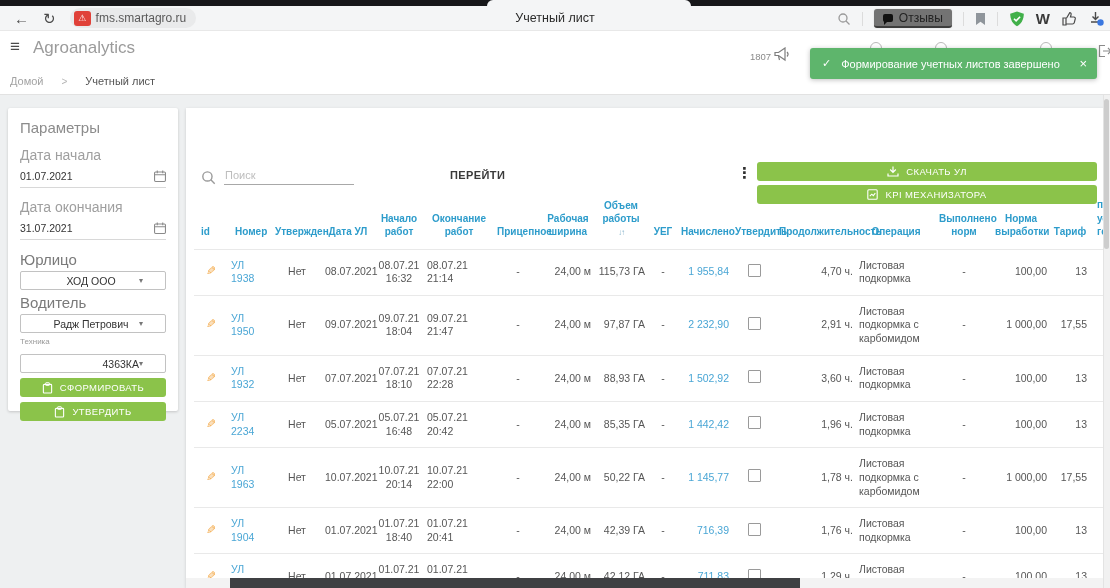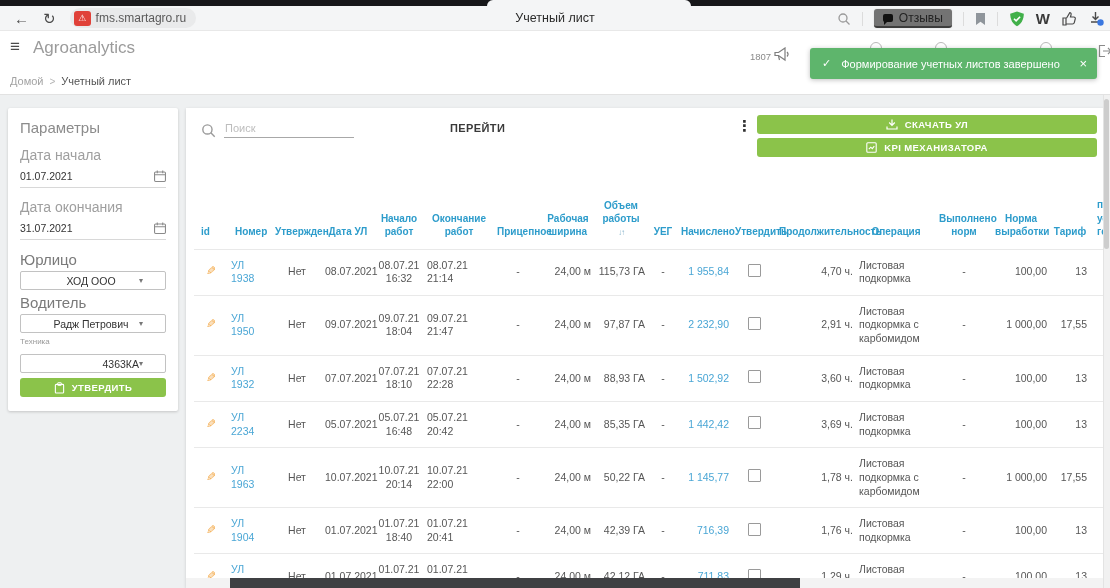--- a/index.html
+++ b/index.html
@@ -24,46 +24,46 @@
   .bubble-ico:after { content:""; position:absolute; left:1px; bottom:-3px; border:3px solid transparent; border-top-color:#111; border-left-color:#111; }
   .w-ico { font-size:15px; font-weight:bold; color:#3a3a3a; }
   
   .app-area { position:absolute; top:31px; left:0; right:0; height:64px; background:#fff; border-bottom:1px solid #e2e2e2; z-index:20; }
   .hamburger { position:absolute; left:10px; top:6px; font-size:17px; color:#4a4a4a; cursor:pointer; }
   .app-title { position:absolute; left:33px; top:7px; font-size:17px; color:#9b9b9b; }
   .notif-count { position:absolute; left:750px; top:20px; font-size:9.5px; color:#8a8a8a; }
   .megaphone { position:absolute; left:773px; top:16px; }
   .peek-ico { position:absolute; top:11px; width:12px; height:12px; border:1.4px solid #b9b9b9; border-radius:50%; z-index:21; }
   .logout-ico { position:absolute; right:-3px; top:13px; z-index:21; }
-  .crumbs { position:absolute; left:10px; bottom:7px; font-size:11px; display:flex; align-items:center; gap:6px; }
+  .crumbs { position:absolute; left:10px; bottom:7px; font-size:11px; display:flex; align-items:center; gap:18px; }
   .crumb-home { color:#a3a3a3; cursor:pointer; }
   .crumb-sep { color:#b5b5b5; font-size:10px; }
   .crumb-cur { color:#545454; }
   
   .toast { position:absolute; top:48px; left:810px; width:287px; height:31px; background:#5eb56c; border-radius:3px; display:flex; align-items:center; color:#fff; z-index:40; box-shadow:0 1px 5px rgba(0,0,0,.25); }
   .toast-check { margin:0 10px 0 12px; font-size:11px; }
   .toast-msg { font-size:11px; flex:1; }
   .toast-close { margin-right:10px; font-size:13px; cursor:pointer; }
   
   .side-card { position:absolute; left:8px; top:108px; width:170px; height:303px; background:#fff; border-radius:2px; box-shadow:0 1px 3px rgba(0,0,0,.18); padding:11px 12px; }
   .side-title { font-size:15px; color:#8c8c8c; margin-bottom:11px; }
   .fld-label { font-size:14px; color:#9f9f9f; margin-bottom:7px; }
   .date-row { display:flex; align-items:center; justify-content:space-between; border-bottom:1px solid #d8d8d8; padding-bottom:5px; margin-bottom:11px; }
   .date-val { font-size:10.5px; color:#333; }
   .sel-label { font-size:15px; color:#7a7a7a; margin-bottom:3px; }
   .sel-box { display:flex; align-items:center; border:1px solid #c2c2c2; border-radius:2px; height:19px; padding:0 22px; font-size:10.5px; color:#333; margin-bottom:4px; justify-content:space-between; cursor:pointer; }
   .sel-box .ctr { flex:1; text-align:center; }
   .sel-box .lft { flex:1; text-align:right; }
   .caret { color:#777; font-size:8px; }
   .tiny-label { font-size:8px; color:#9a9a9a; margin:2px 0 8px; }
-  .g-btn { display:flex; align-items:center; justify-content:center; gap:7px; background:#8bc34a; border-radius:3px; height:19px; color:#fff; font-size:9.5px; font-weight:bold; letter-spacing:.4px; cursor:pointer; width:100%; border:none; }
+  .g-btn { display:flex; align-items:center; justify-content:center; gap:7px; background:#8bc34a; border-radius:3px; height:19px; color:#fff; font-size:9.5px; font-weight:normal; letter-spacing:.4px; cursor:pointer; width:100%; border:none; }
   .side-card .g-btn { margin-top:5px; }
   
   .main-card { position:absolute; left:186px; top:108px; right:0; bottom:0; background:#fff; box-shadow:0 1px 3px rgba(0,0,0,.15); }
-  .search-row { position:relative; height:46px; }
+  .search-row { position:relative; height:46px;margin-top:47px; }
   .search-ico { position:absolute; left:15px; top:15px; }
   .search-input { position:absolute; left:38px; top:11px; width:130px; border:none; border-bottom:1px solid #a8a8a8; font-size:11px; color:#333; padding:3px 1px; outline:none; background:transparent; }
   .search-input::placeholder { color:#bdbdbd; }
   .go-btn { position:absolute; left:116px; top:14px; font-size:11px; font-weight:bold; color:#3a3a3a; letter-spacing:.4px; cursor:pointer; margin-left:148px; }
   .kebab { position:absolute; left:551px; top:9px; font-size:15px; font-weight:bold; color:#2f2f2f; cursor:pointer; }
   .action-btns { position:absolute; left:571px; top:7px; width:340px; display:flex; flex-direction:column; gap:4px; }
   
   .table-wrap { position:absolute; top:88px; left:8px; right:0; bottom:10px; overflow:hidden; }
   table { width:930px; table-layout:fixed; border-collapse:collapse; }
   thead th { vertical-align:bottom; text-align:center; font-size:10px; font-weight:bold; color:#2d9ccb; padding:2px 3px 10px; cursor:pointer; line-height:1.35; }
@@ -193,20 +193,27 @@
     <span class="ctr">Радж Петрович</span>
     <span class="caret">▾</span>
   </div>
 
   <div class="tiny-label">Техника</div>
   <div class="sel-box">
     <span class="lft">4363КА</span>
     <span class="caret">▾</span>
   </div>
 
+  <button class="g-btn">
+    <svg width="11" height="12" viewBox="0 0 12 13">
+        <rect x="1.5" y="2.5" width="9" height="9.5" rx="1" fill="none" stroke="#fff" stroke-width="1.2"></rect>
+        <rect x="4" y="0.7" width="4" height="3" rx="0.5" fill="none" stroke="#fff"></rect>
+      </svg>
+    <span>СФОРМИРОВАТЬ</span>
+  </button>
   <button class="g-btn">
     <svg width="11" height="12" viewBox="0 0 12 13">
         <rect x="1.5" y="2.5" width="9" height="9.5" rx="1" fill="none" stroke="#fff" stroke-width="1.2"></rect>
         <rect x="4" y="0.7" width="4" height="3" rx="0.5" fill="none" stroke="#fff"></rect>
       </svg>
     <span>УТВЕРДИТЬ</span>
   </button>
 </div>
 
 <div class="main-card">
@@ -355,21 +362,21 @@
     <td>Нет</td>
     <td>05.07.2021</td>
     <td>05.07.21 16:48</td>
     <td class="t-left">05.07.21 20:42</td>
     <td>-</td>
     <td class="t-right">24,00 м</td>
     <td class="t-right">85,35 ГА</td>
     <td>-</td>
     <td class="t-right"><a class="blue-link">1 442,42</a></td>
     <td><span class="chk"></span></td>
-    <td class="t-right">3,69 ч.</td>
+    <td class="t-right">1,96 ч.</td>
     <td class="t-left">Листовая подкормка</td>
     <td>-</td>
     <td class="t-right">100,00</td>
     <td class="t-right">13</td>
     <td></td>
   </tr>
 
   <tr>
     <td><span class="pencil">✎</span></td>
     <td class="t-left"><a class="blue-link">УЛ 1963</a></td>

